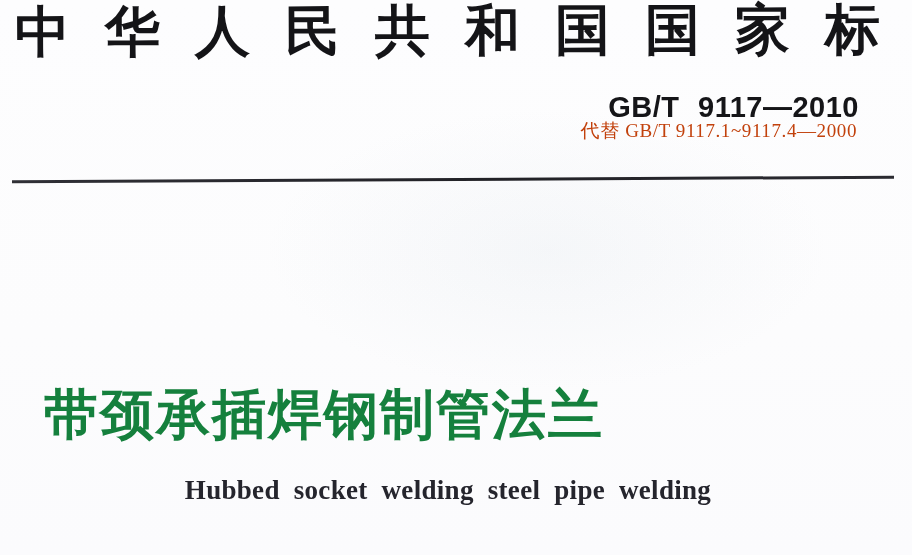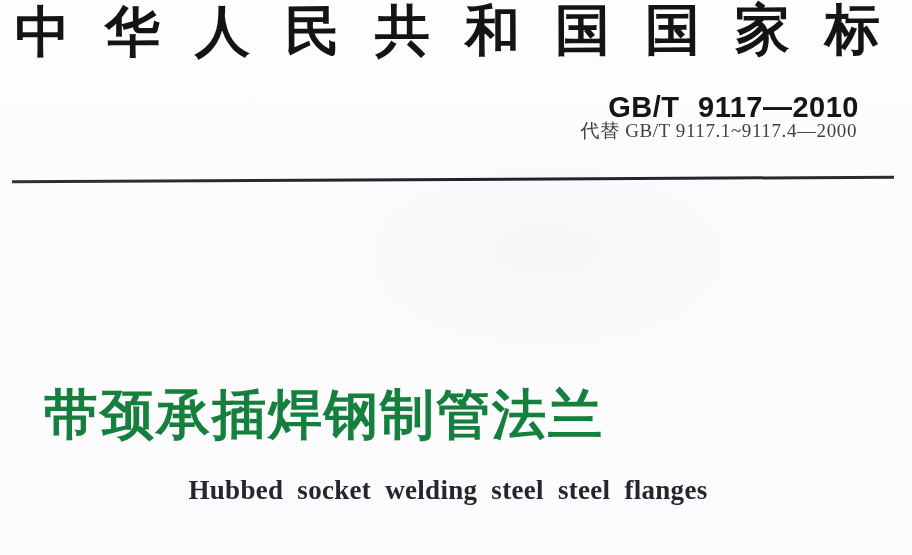--- a/index.html
+++ b/index.html
@@ -51,21 +51,21 @@
   }
 
   .replaces-note {
     position: absolute;
     top: 121px;
     right: 55px;
     font-family: "Liberation Serif", serif;
     font-size: 19px;
     line-height: 20px;
     letter-spacing: 0.6px;
-    color: #404040;
+    color: #c2410c;
     white-space: nowrap;
   }
 
   
   .header-rule {
     position: absolute;
     top: 178px;
     left: 12px;
     width: 882px;
     height: 3px;
@@ -119,15 +119,15 @@
   <h1 class="national-title">中华人民共和国国家标准</h1>
 
   <div class="std-code">GB/T 9117—2010</div>
 
   <div class="replaces-note">代替 GB/T 9117.1~9117.4—2000</div>
 
   <div class="header-rule"></div>
 
   <h2 class="cn-title">带颈承插焊钢制管法兰</h2>
 
-  <div class="en-title">Hubbed socket welding steel steel flanges</div>
+  <div class="en-title">Hubbed socket welding steel pipe welding</div>
 
 </div>
 
 </body></html>

